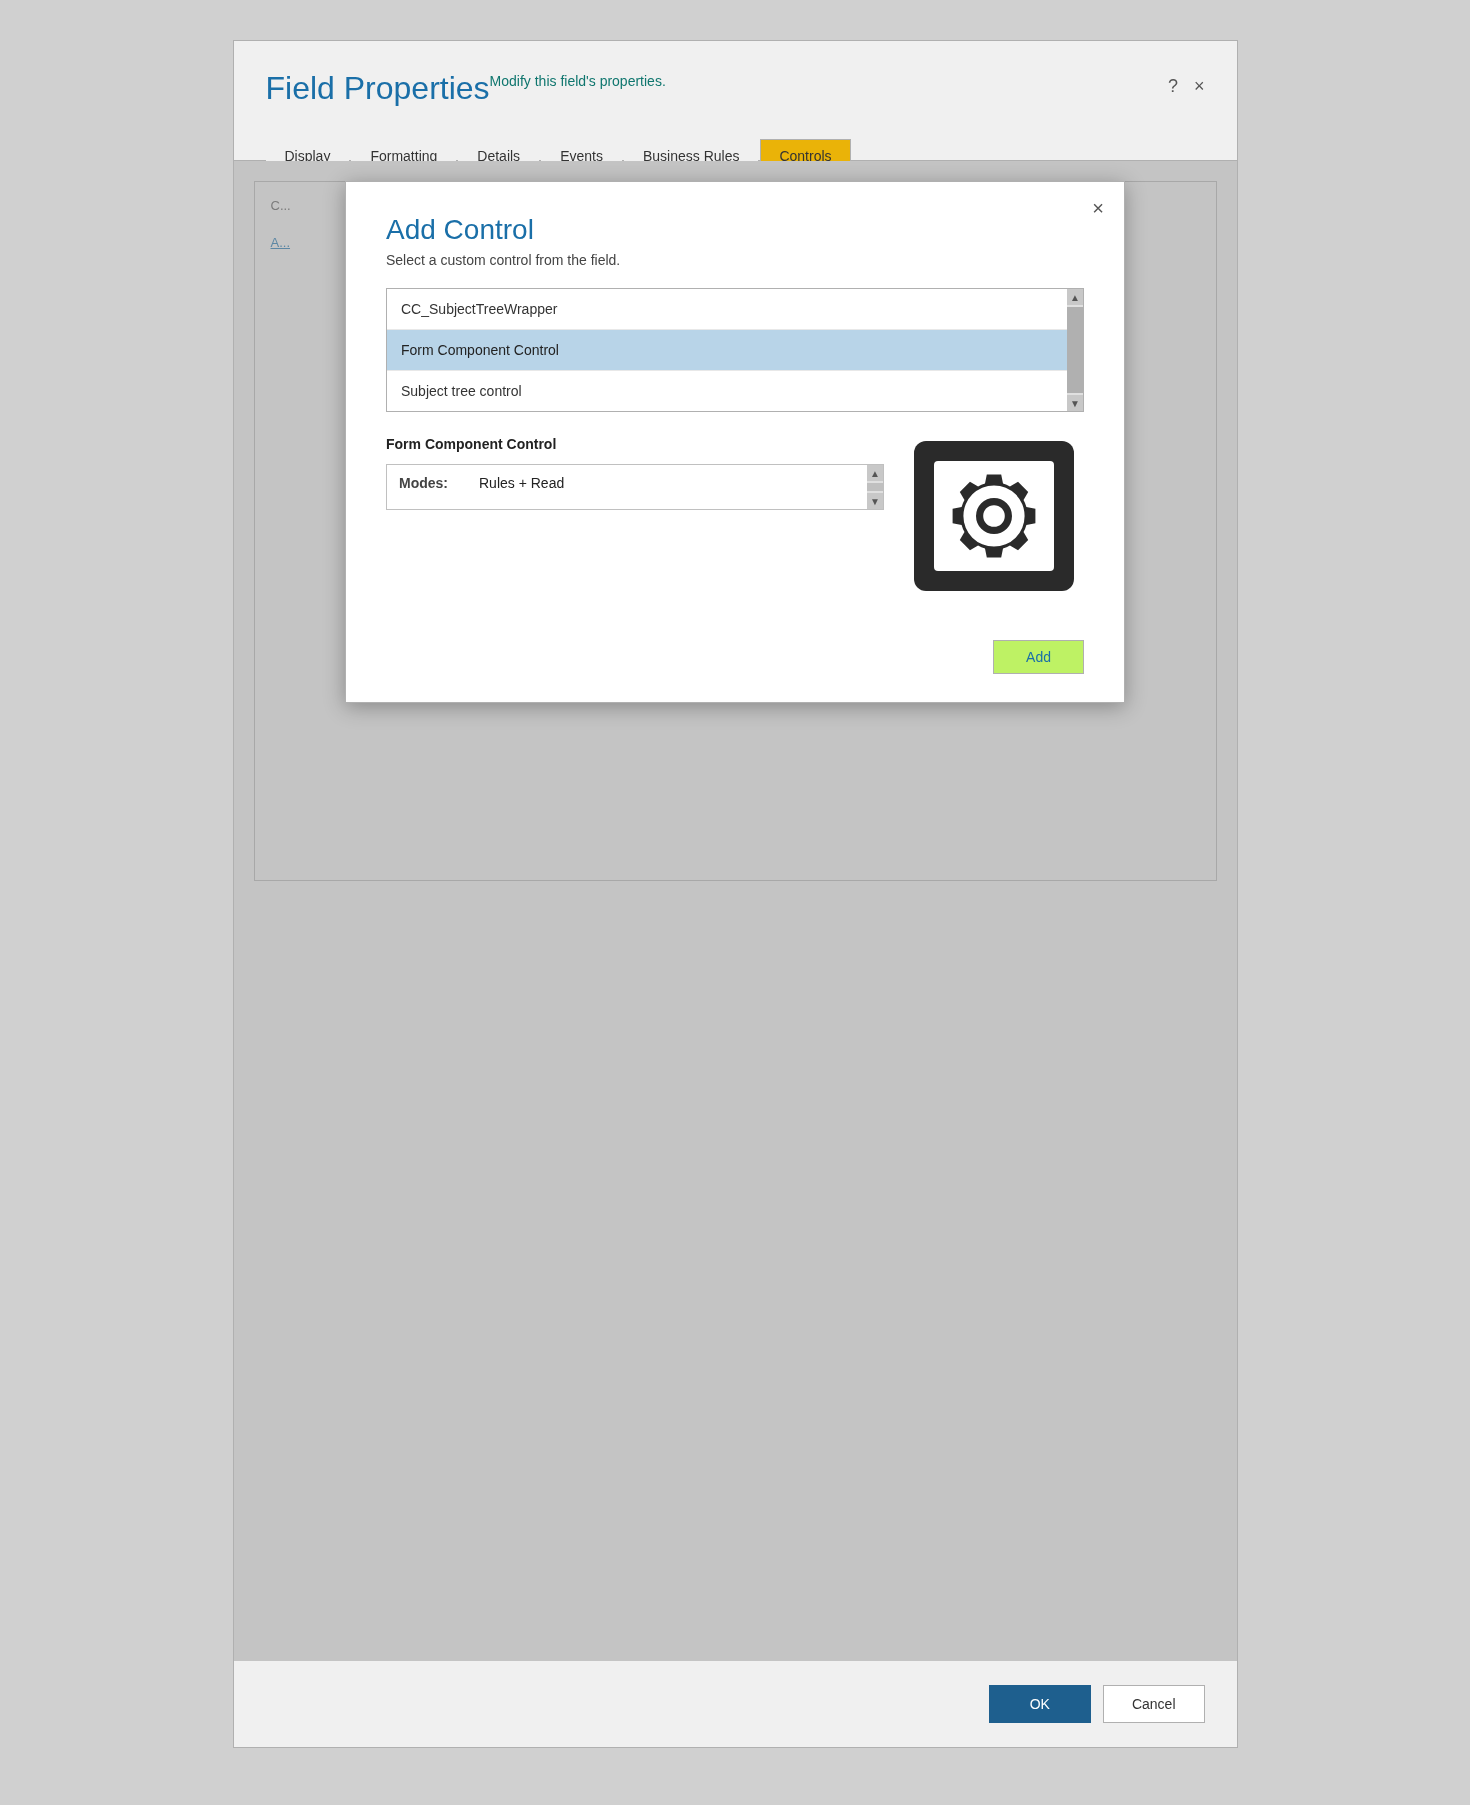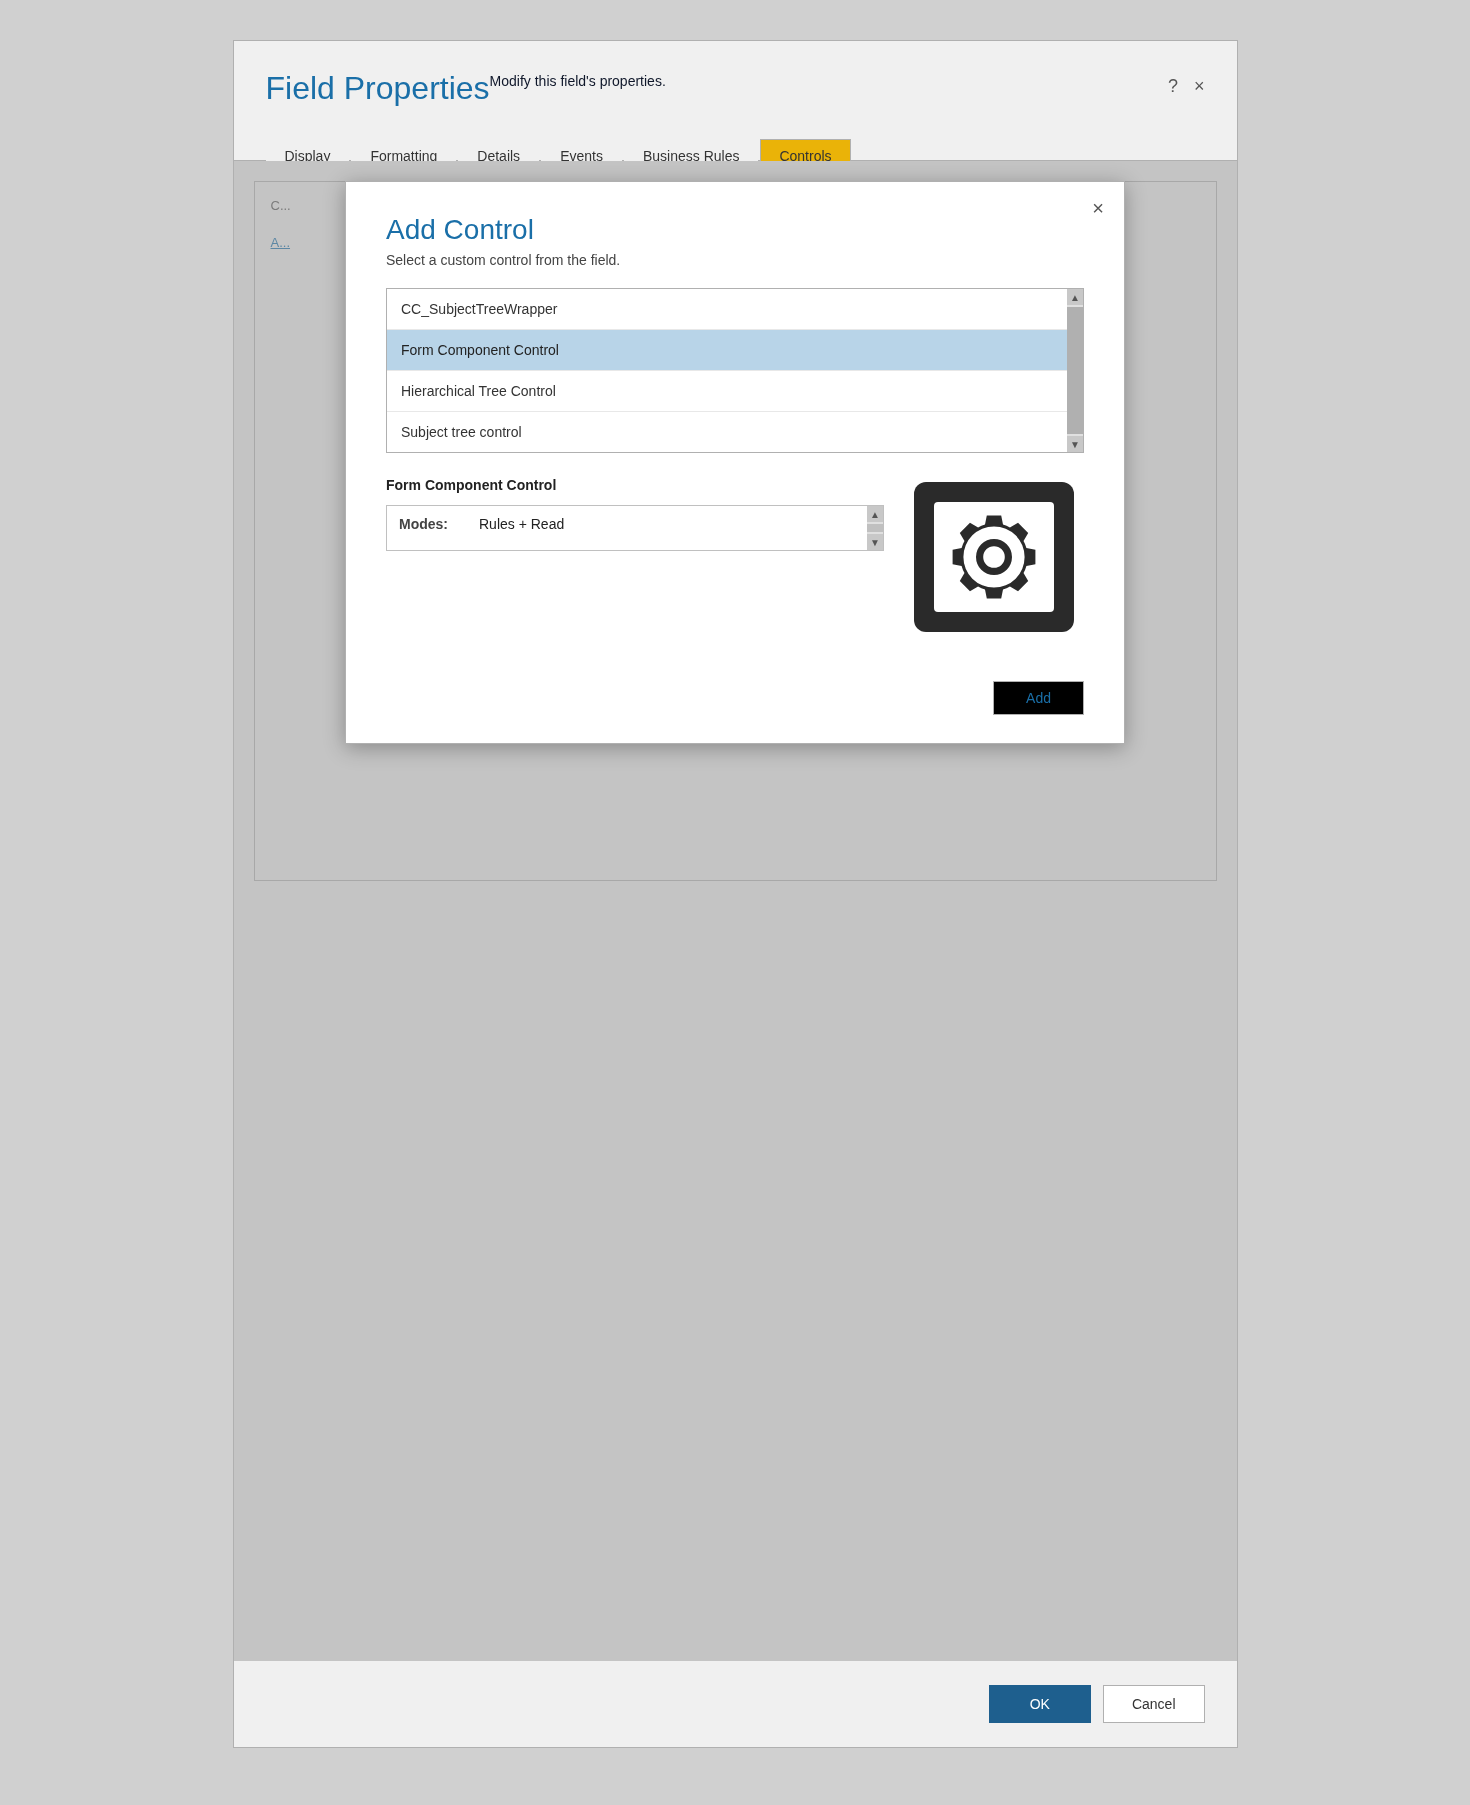--- a/index.html
+++ b/index.html
@@ -37,21 +37,21 @@
 
     .window-title {
       font-size: 32px;
       font-weight: 300;
       color: #1a6fa8;
       line-height: 1.2;
     }
 
     .window-subtitle {
       font-size: 14px;
-      color: #0f172a;
+      color: #0f766e;
       margin-top: 4px;
     }
 
     .window-controls {
       display: flex;
       align-items: center;
       gap: 16px;
       margin-top: 8px;
     }
 
@@ -299,21 +299,21 @@
 
     .modal-footer {
       padding: 16px 40px 28px;
       display: flex;
       justify-content: flex-end;
     }
 
     .btn-add {
       padding: 8px 32px;
       font-size: 14px;
-      background: #000000;
+      background: #bef264;
       border: 1px solid #b0b0b0;
       color: #1a6fa8;
       cursor: pointer;
       font-family: inherit;
     }
 
     
     .bottom-bar {
       padding: 24px 32px;
       display: flex;
@@ -433,23 +433,20 @@
 
           <div class="list-container">
             <div class="list-inner">
               <div class="list-item">
                 <span>CC_SubjectTreeWrapper</span>
               </div>
               <div class="list-item selected">
                 <span>Form Component Control</span>
               </div>
               <div class="list-item">
-                <span>Hierarchical Tree Control</span>
-              </div>
-              <div class="list-item">
                 <span>Subject tree control</span>
               </div>
             </div>
 
             <div class="list-scrollbar">
               <div class="scrollbar-arrow">▲</div>
               <div class="scrollbar-thumb"></div>
               <div class="scrollbar-arrow">▼</div>
             </div>
           </div>

